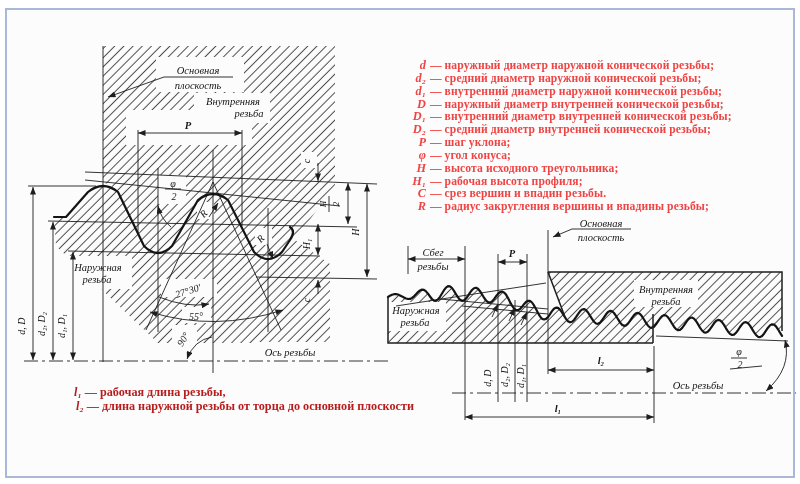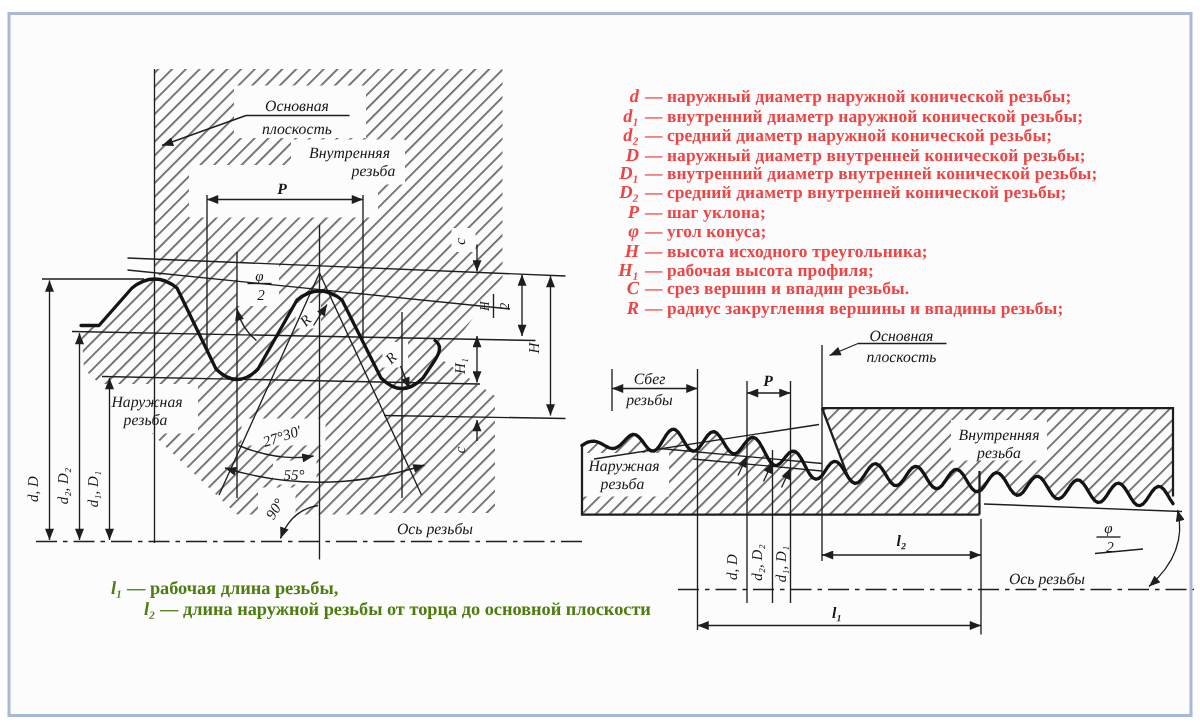--- a/index.html
+++ b/index.html
@@ -13,24 +13,24 @@
   .ln{stroke:#1e1e1e;stroke-width:0.9;fill:none;}
   .med{stroke:#1e1e1e;stroke-width:1.5;fill:none;}
   .thk{stroke:#141414;stroke-width:2.2;fill:none;stroke-linejoin:round;stroke-linecap:round;}
   .dd{stroke-dasharray:14 4 3 4;}
   .wb{fill:#fcfcfd;stroke:none;}
   .legend{position:absolute;left:399px;top:58px;}
   .lrow{height:12.85px;line-height:12.85px;white-space:nowrap;color:#ef4444;}
   .lrow .sym{display:inline-block;width:27px;text-align:right;font-style:italic;font-weight:700;font-size:12.3px;}
   .lrow .dash{display:inline-block;margin:0 3px 0 4px;font-weight:700;font-size:11.6px;}
   .lrow .desc{font-size:11.6px;font-weight:700;letter-spacing:0.1px;}
-  .notes{position:absolute;left:74px;top:386px;color:#4d7c0f;}
+  .notes{position:absolute;left:74px;top:386px;color:#b91c1c;}
   .nrow{height:13.8px;line-height:13.8px;white-space:nowrap;font-size:12.2px;font-weight:700;}
   .nrow .sym{font-style:italic;font-weight:700;}
-  .nrow.second{margin-left:22px;text-align:right;}
+  .nrow.second{margin-left:2px;text-align:right;}
 </style>
 </head>
 <body>
 
 <div class="page">
   <div class="sheet"></div>
 
   <svg class="draw" width="800" height="484" viewBox="0 0 800 484">
     <defs>
       <pattern id="h" width="6.5" height="6.5" patternUnits="userSpaceOnUse" patternTransform="rotate(45)">
@@ -193,22 +193,22 @@
         <text class="t105" x="698" y="389">Ось резьбы</text>
         <text class="t10" x="739" y="355">φ</text>
         <text class="t10" x="740" y="368">2</text>
       </g>
       <path class="ln" d="M731,358 H747"></path>
     </g>
   </svg>
 
   <div class="legend">
     <div class="lrow"><span class="sym">d</span><span class="dash">—</span><span class="desc">наружный диаметр наружной конической резьбы;</span></div>
+    <div class="lrow"><span class="sym">d₂</span><span class="dash">—</span><span class="desc">средний диаметр наружной конической резьбы;</span></div>
     <div class="lrow"><span class="sym">d₁</span><span class="dash">—</span><span class="desc">внутренний диаметр наружной конической резьбы;</span></div>
-    <div class="lrow"><span class="sym">d₂</span><span class="dash">—</span><span class="desc">средний диаметр наружной конической резьбы;</span></div>
     <div class="lrow"><span class="sym">D</span><span class="dash">—</span><span class="desc">наружный диаметр внутренней конической резьбы;</span></div>
     <div class="lrow"><span class="sym">D₁</span><span class="dash">—</span><span class="desc">внутренний диаметр внутренней конической резьбы;</span></div>
     <div class="lrow"><span class="sym">D₂</span><span class="dash">—</span><span class="desc">средний диаметр внутренней конической резьбы;</span></div>
     <div class="lrow"><span class="sym">P</span><span class="dash">—</span><span class="desc">шаг уклона;</span></div>
     <div class="lrow"><span class="sym">φ</span><span class="dash">—</span><span class="desc">угол конуса;</span></div>
     <div class="lrow"><span class="sym">H</span><span class="dash">—</span><span class="desc">высота исходного треугольника;</span></div>
     <div class="lrow"><span class="sym">H₁</span><span class="dash">—</span><span class="desc">рабочая высота профиля;</span></div>
     <div class="lrow"><span class="sym">C</span><span class="dash">—</span><span class="desc">срез вершин и впадин резьбы.</span></div>
     <div class="lrow"><span class="sym">R</span><span class="dash">—</span><span class="desc">радиус закругления вершины и впадины резьбы;</span></div>
   </div>

